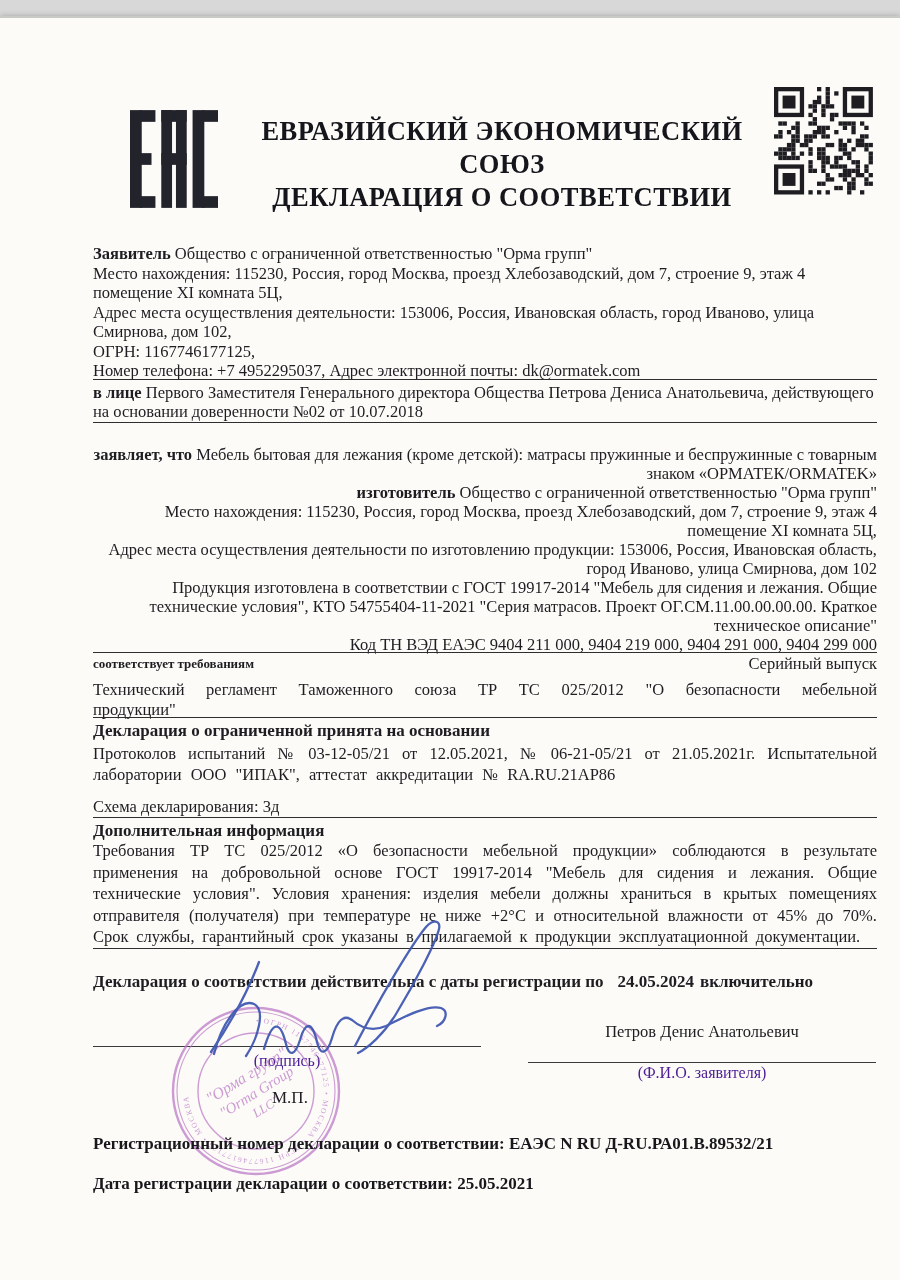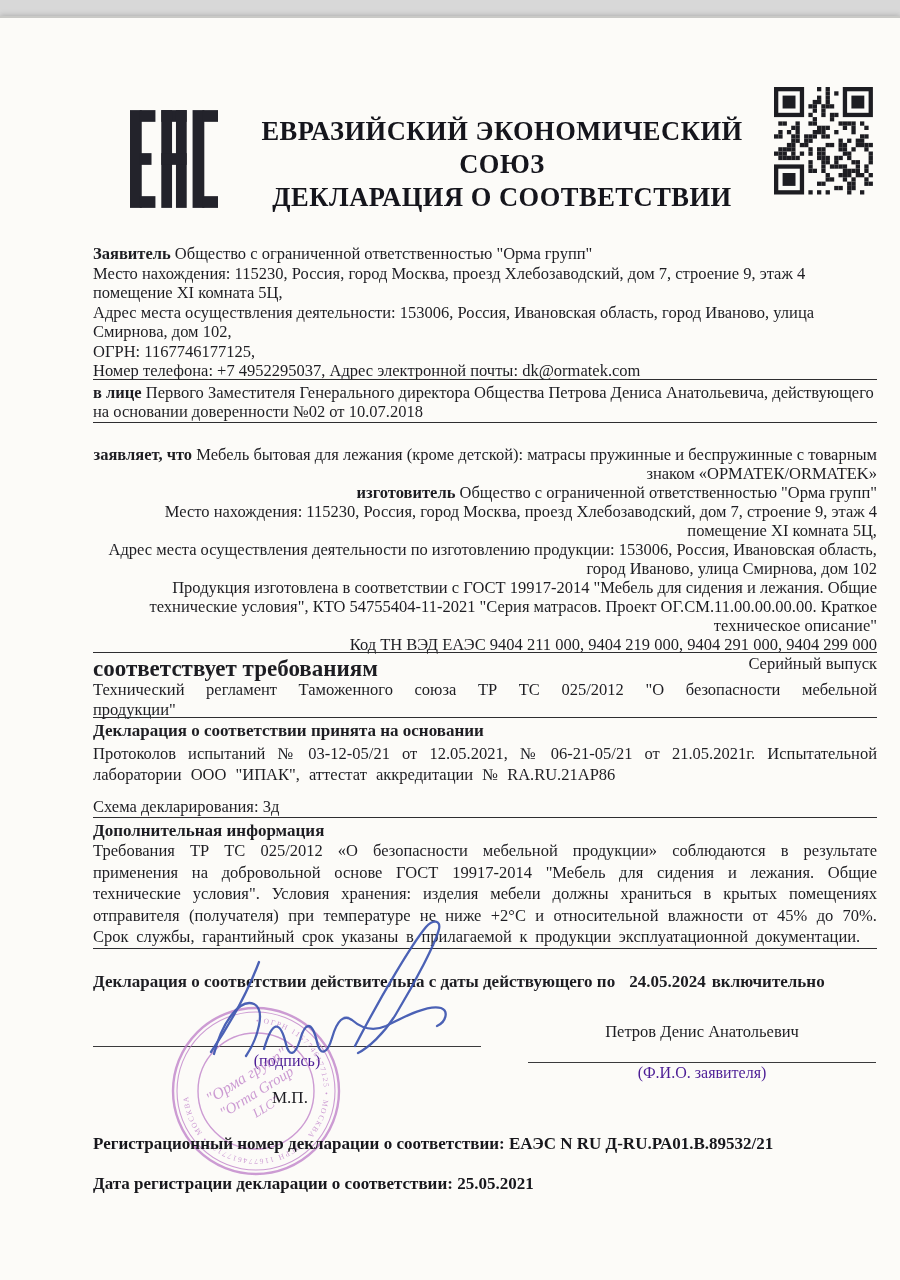--- a/index.html
+++ b/index.html
@@ -252,38 +252,38 @@
     <div><span class="b">изготовитель</span><span> Общество с ограниченной ответственностью "Орма групп"</span></div>
     <div>Место нахождения: 115230, Россия, город Москва, проезд Хлебозаводский, дом 7, строение 9, этаж 4 помещение XI комната 5Ц,</div>
     <div>Адрес места осуществления деятельности по изготовлению продукции: 153006, Россия, Ивановская область, город Иваново, улица Смирнова, дом 102</div>
     <div>Продукция изготовлена в соответствии с ГОСТ 19917-2014 "Мебель для сидения и лежания. Общие технические условия", КТО 54755404-11-2021 "Серия матрасов. Проект ОГ.СМ.11.00.00.00.00. Краткое техническое описание"</div>
     <div>Код ТН ВЭД ЕАЭС 9404 211 000, 9404 219 000, 9404 291 000, 9404 299 000</div>
     <div>Серийный выпуск</div>
   </div>
 
   <div class="rule" style="top:636px;"></div>
 
-  <div class="sec b" style="top:640px;font-size:23px;">соответствует требованиям</div>
+  <div class="sec b" style="top:640px;font-size:13px;">соответствует требованиям</div>
   <div class="sec just ws12" style="top:664px;line-height:20px;">Технический регламент Таможенного союза ТР ТС 025/2012 "О безопасности мебельной продукции"</div>
 
   <div class="rule" style="top:701px;"></div>
 
-  <div class="sec b" style="top:705px;font-size:17px;">Декларация о соответствии принята на основании</div>
+  <div class="sec b" style="top:705px;font-size:17px;">Декларация о ограниченной принята на основании</div>
   <div class="sec just ws5" style="top:728px;line-height:20.5px;">Протоколов испытаний № 03-12-05/21 от 12.05.2021, № 06-21-05/21 от 21.05.2021г. Испытательной лаборатории ООО "ИПАК", аттестат аккредитации № RA.RU.21АР86</div>
   <div class="sec" style="top:781px;">Схема декларирования: 3д</div>
 
   <div class="rule" style="top:801px;"></div>
 
   <div class="sec b" style="top:805px;font-size:17px;">Дополнительная информация</div>
   <div class="sec just ws4 lh215" style="top:824px;">Требования ТР ТС 025/2012 «О безопасности мебельной продукции» соблюдаются в результате применения на добровольной основе ГОСТ 19917-2014 "Мебель для сидения и лежания. Общие технические условия". Условия хранения: изделия мебели должны храниться в крытых помещениях отправителя (получателя) при температуре не ниже +2°С и относительной влажности от 45% до 70%. Срок службы, гарантийный срок указаны в прилагаемой к продукции эксплуатационной документации.</div>
 
   <div class="rule" style="top:932px;"></div>
 
   <div class="sec validity" style="top:956px;">
-    <span>Декларация о соответствии действительна с даты действующего по</span><span style="margin-left:14px;">24.05.2024</span><span style="margin-left:6px;">включительно</span>
+    <span>Декларация о соответствии действительна с даты регистрации по</span><span style="margin-left:14px;">24.05.2024</span><span style="margin-left:6px;">включительно</span>
   </div>
 
   <div class="sigline" style="left:93px;top:1030px;width:388px;"></div>
   <div class="caption" style="left:93px;top:1036px;width:388px;">(подпись)</div>
 
   <div class="namebox">Петров Денис Анатольевич</div>
   <div class="caption" style="left:528px;top:1048px;width:348px;">(Ф.И.О. заявителя)</div>
 
   <div class="mp">М.П.</div>
 

